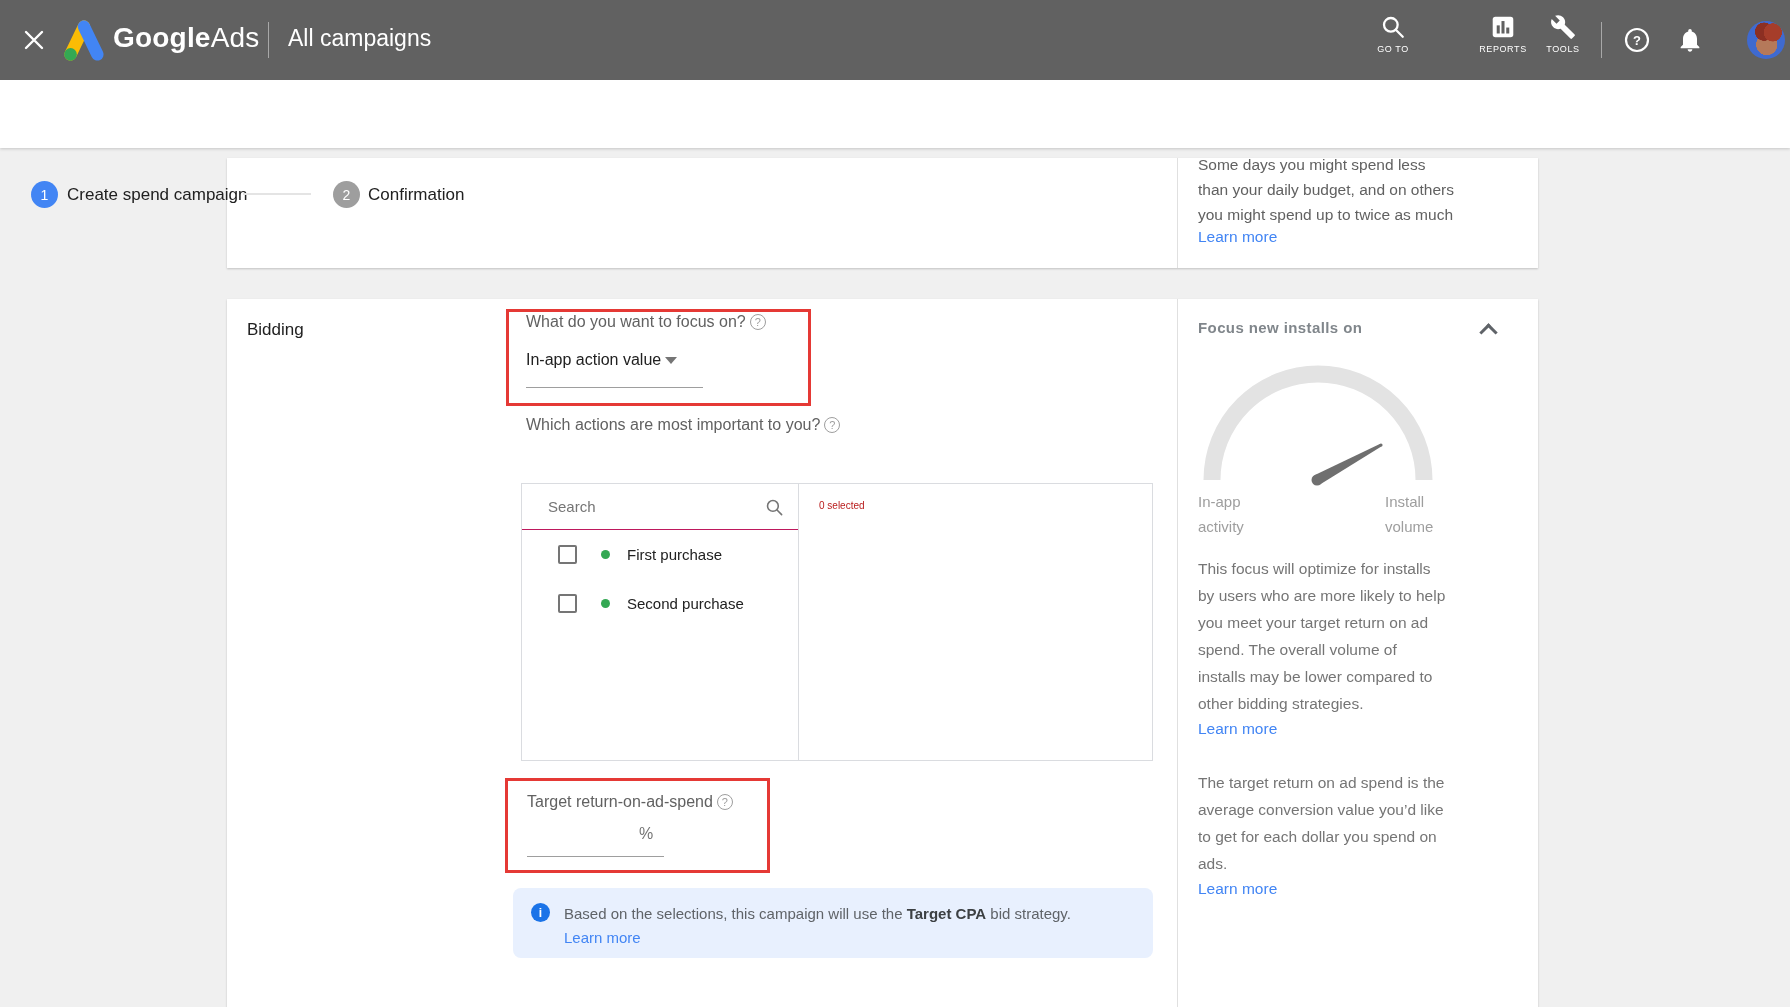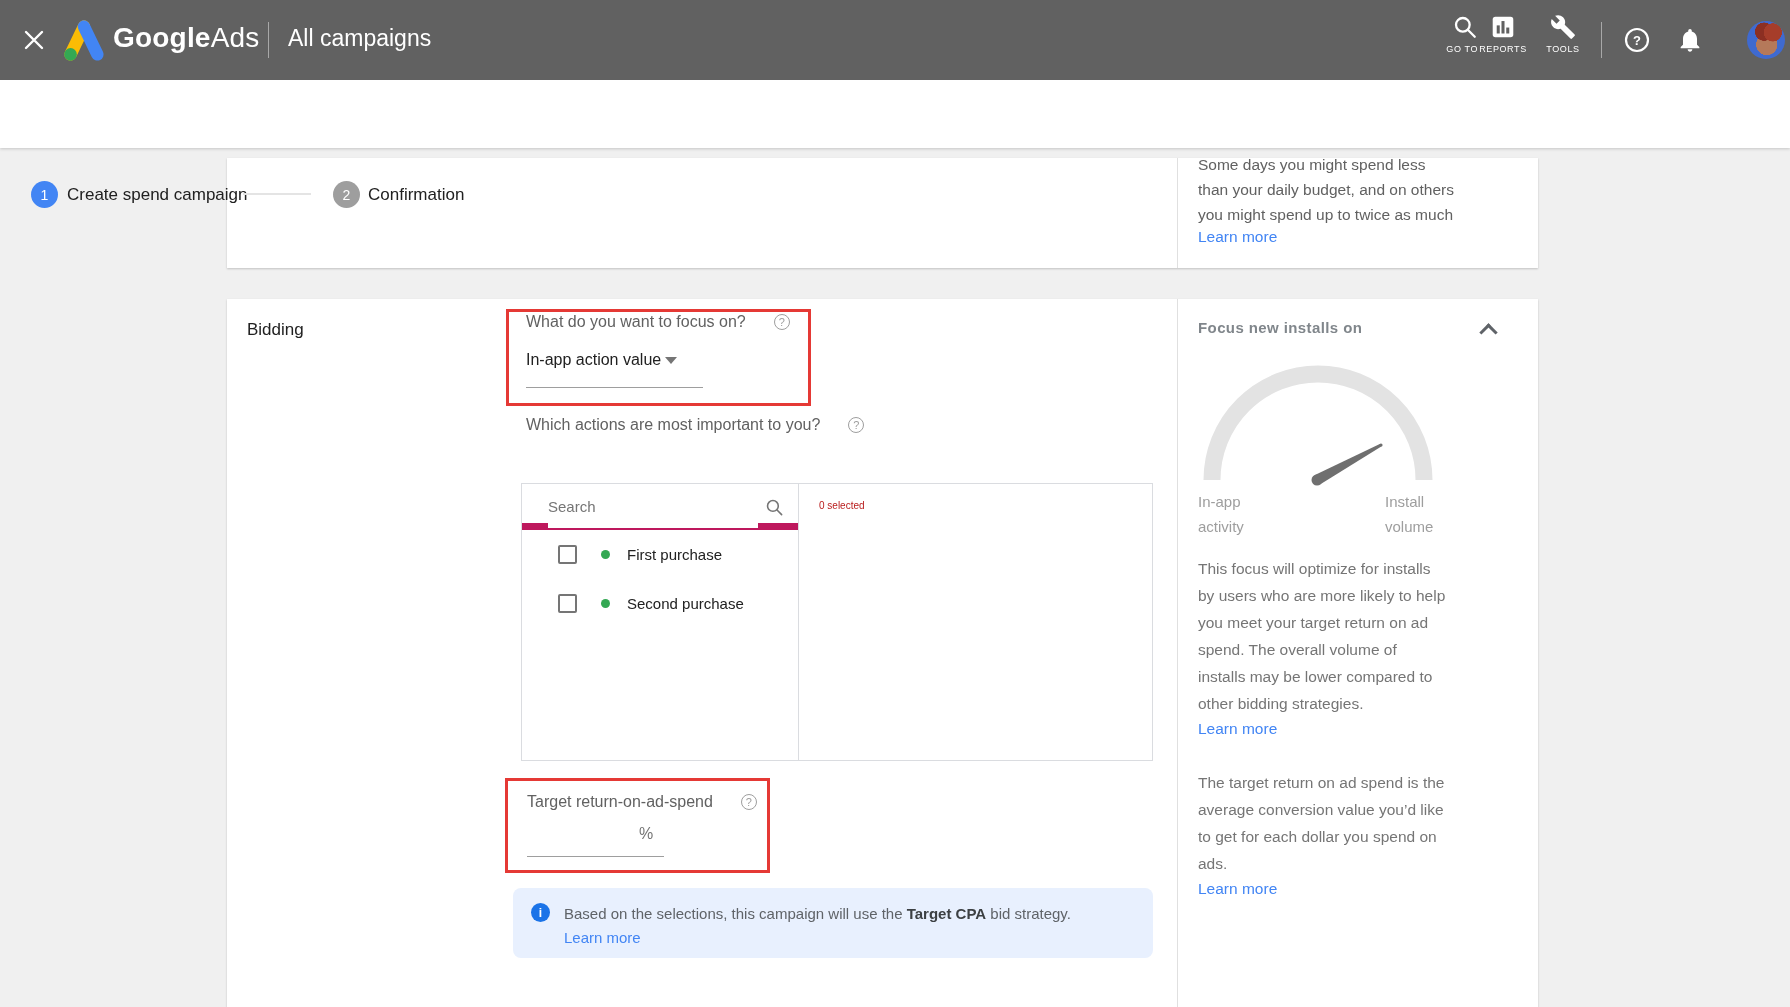--- a/index.html
+++ b/index.html
@@ -53,33 +53,33 @@
   
   .note-text { position:absolute; left:971px; top:-6px; width:320px; font-size:15.5px; line-height:25px; color:#616161; }
   .note-link { position:absolute; left:971px; top:70px; font-size:15.5px; color:#4285f4; cursor:pointer; }
 
   
   .section-title { position:absolute; left:20px; top:21px; font-size:17px; color:#212121; }
   .redbox { position:absolute; border:3px solid #e53935; }
   .redbox1 { left:279px; top:10px; width:305px; height:97px; }
   .redbox2 { left:278px; top:479px; width:265px; height:95px; }
 
-  .q-row { position:absolute; display:flex; align-items:center; gap:28px; font-size:16px; color:#616161; white-space:nowrap; }
+  .q-row { position:absolute; display:flex; align-items:center; gap:4px; font-size:16px; color:#616161; white-space:nowrap; }
   .help-circle { width:16px; height:16px; min-width:16px; border:1.5px solid #9e9e9e; border-radius:50%;
     color:#9e9e9e; font-size:11px; line-height:13px; display:inline-flex; align-items:center; justify-content:center; cursor:pointer; }
   .select-row { position:absolute; left:299px; top:52px; display:flex; align-items:center; gap:4px; cursor:pointer; }
   .select-value { font-size:16px; color:#212121; }
   .caret-down { width:0; height:0; border-left:6px solid transparent; border-right:6px solid transparent; border-top:7px solid #757575; }
   .underline { position:absolute; height:1px; background:#9e9e9e; }
 
   
   .actions-table { position:absolute; left:294px; top:184px; width:632px; height:278px; border:1px solid #dadce0; display:flex; }
   .at-left { width:277px; border-right:1px solid #dadce0; }
   .at-right { flex:1; }
-  .at-search { height:46px; border-bottom:7px solid #be185d; position:relative; }
+  .at-search { height:46px; border-bottom:1px solid #be185d; position:relative; }
   .at-search input { position:absolute; left:26px; top:0; width:210px; height:44px; border:none; outline:none;
     font-size:15px; font-family:"Liberation Sans",sans-serif; color:#212121; }
   .at-search input::placeholder { color:#757575; }
   .at-search svg { position:absolute; right:14px; top:14px; }
   .at-row { height:49px; display:flex; align-items:center; cursor:pointer; }
   .at-row.group { border-bottom:1px solid #dadce0; }
   .checkbox { width:19px; height:19px; border:2px solid #757575; border-radius:2px; background:#fff; cursor:pointer; }
   .cb1 { margin-left:26px; }
   .cb2 { margin-left:36px; }
   .green-dot { width:9px; height:9px; border-radius:50%; background:#34a853; margin-left:24px; }
@@ -131,21 +131,21 @@
       <line x1="25" y1="9" x2="39" y2="38" stroke="#4285f4" stroke-width="13" stroke-linecap="round"></line>
       <circle cx="11" cy="38" r="6.6" fill="#34a853"></circle>
     </svg>
   </div>
   <div class="brand">
     <span class="b1">Google</span><span class="b2">Ads</span>
   </div>
   <div class="tb-divider" style="left:268px;"></div>
   <div class="context">All campaigns</div>
 
-  <div class="tb-action" style="left:1416px;align-items:flex-end;">
+  <div class="tb-action" style="left:1362px;">
     <svg width="26" height="26" viewBox="0 0 24 24">
         <circle cx="10" cy="10" r="6.3" stroke="#fff" stroke-width="2.1" fill="none"></circle>
         <line x1="14.8" y1="14.8" x2="21" y2="21" stroke="#fff" stroke-width="2.1" stroke-linecap="round"></line>
       </svg>
     <span class="lbl">GO TO</span>
   </div>
   <div class="tb-action" style="left:1472px;">
     <svg width="26" height="26" viewBox="0 0 24 24">
         <rect x="2.5" y="2.5" width="19" height="19" rx="2.5" fill="#fff"></rect>
         <rect x="6.2" y="10.5" width="2.8" height="7.5" fill="#616161"></rect>

